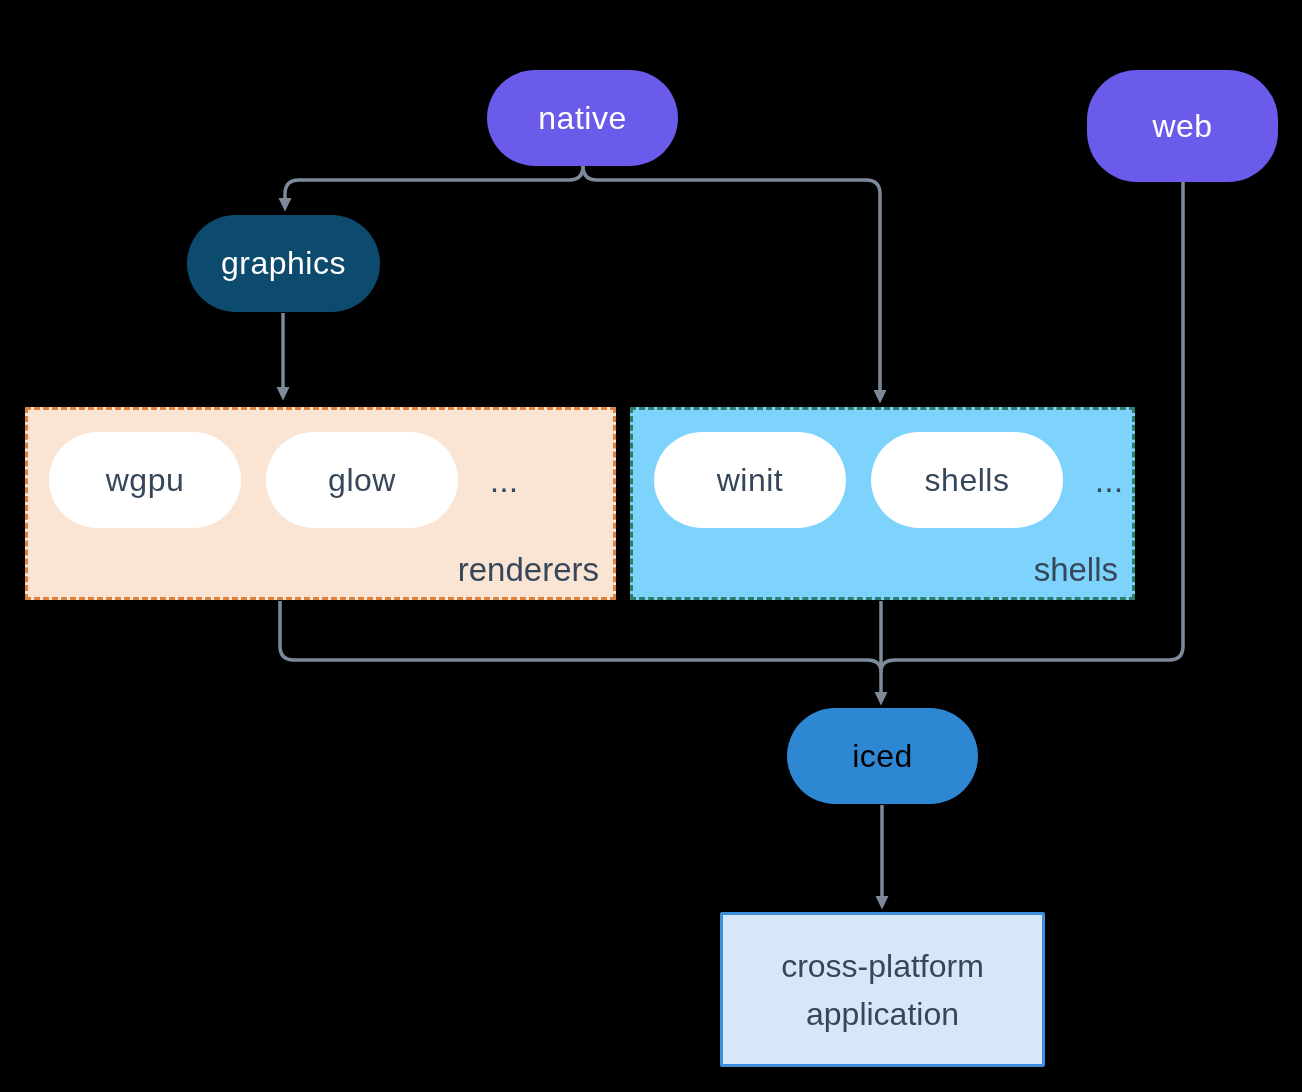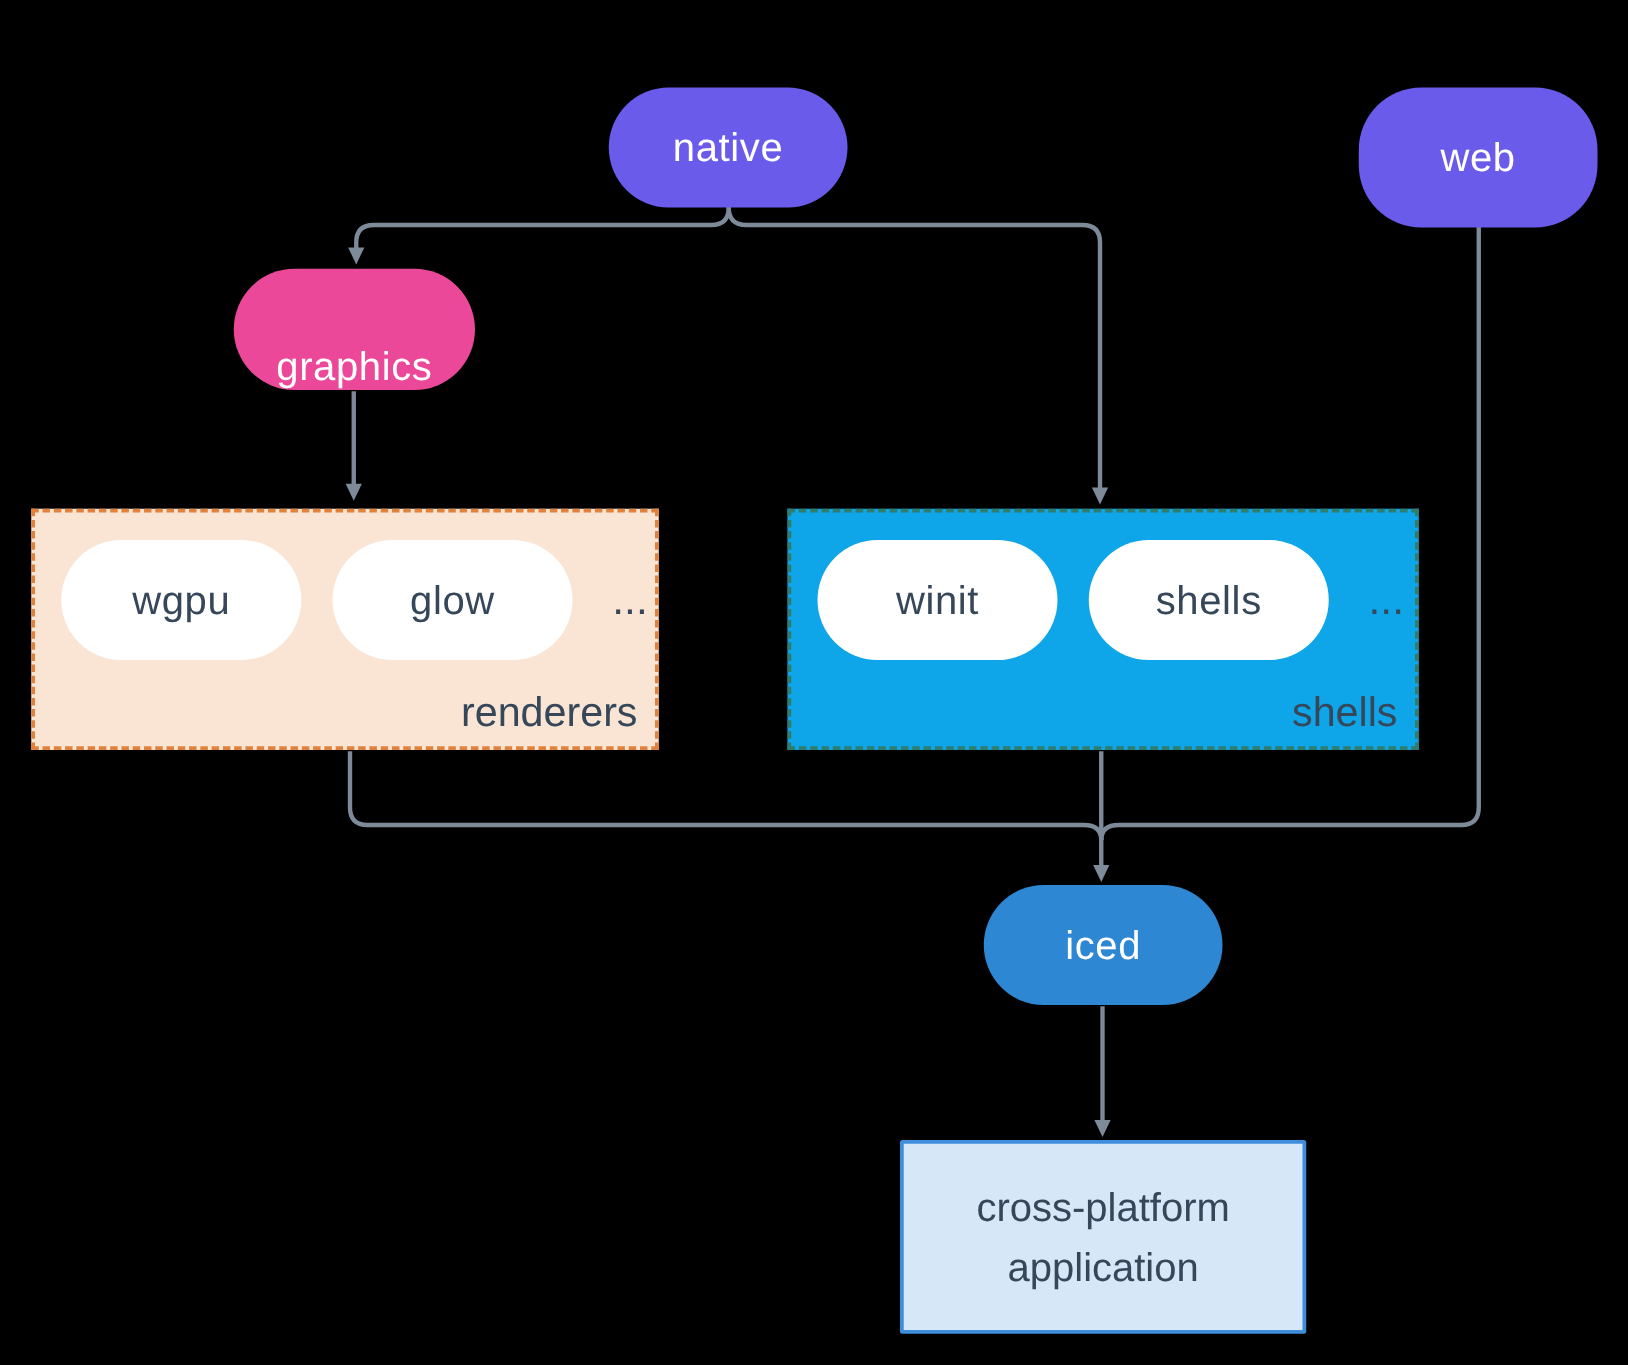--- a/index.html
+++ b/index.html
@@ -30,53 +30,52 @@
     border-radius: 50px;
     font-size: 32px;
     letter-spacing: 0.5px;
   }
   .pill.purple {
     background: #6A5BEB;
     color: #FFFFFF;
     margin-top: 47px;
   }
   .pill.orange {
-    background: #ec4899;
+    background: #0c4a6e;
     color: #FFFFFF;
-    align-items: flex-end;
   }
   .pill.blue {
     background: #2E87D3;
-    color: #ffffff;
+    color: #000000;
   }
   .pill.white {
     background: #FFFFFF;
     color: #36475A;
   }
   .node-native   { left: 487px; top: 23px;  width: 191px; height: 96px; }
   .node-web      { left: 1087px; top: 23px; width: 191px; height: 112px; }
   .node-graphics { left: 187px; top: 215px; width: 193px; height: 97px; }
   .node-iced     { left: 787px; top: 708px; width: 191px; height: 96px; }
 
   .group {
     position: absolute;
     top: 407px;
     height: 193px;
     box-sizing: border-box;
   }
   .group.renderers {
     left: 25px;
-    width: 502px;
+    width: 591px;
     background: #FAE5D5;
     border: 3px dashed #E0823C;
   }
   .group.shells {
     left: 630px;
     width: 505px;
-    background: #0ea5e9;
+    background: #7dd3fc;
     border: 3px dashed #2E7D6D;
   }
   .group .pill {
     width: 192px;
     height: 96px;
   }
   .group .pill.first  { left: 21px;  top: 22px; }
   .group .pill.second { left: 238px; top: 22px; }
   .ellipsis {
     position: absolute;

